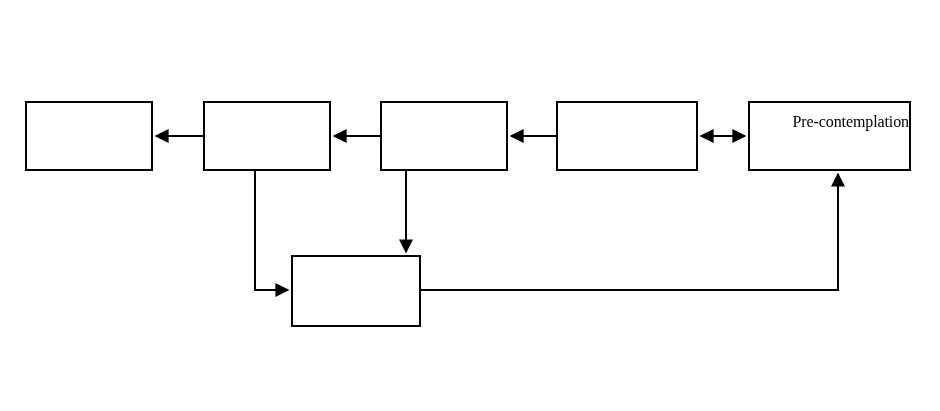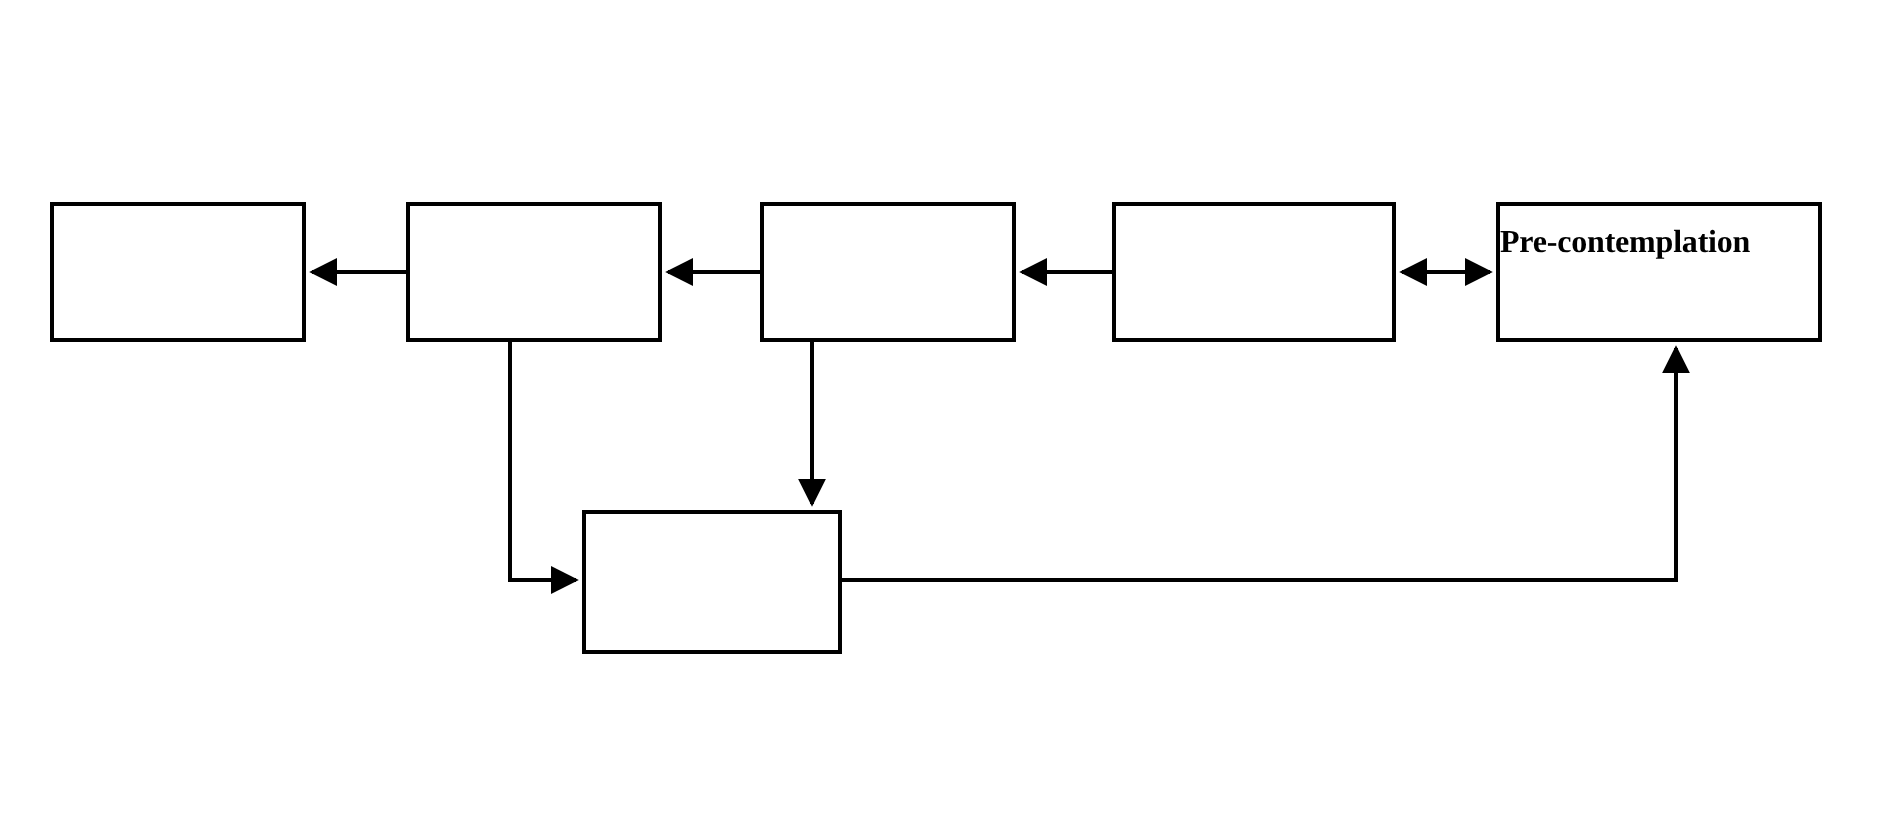--- a/index.html
+++ b/index.html
@@ -30,23 +30,23 @@
   }
   .node-box {
     position: absolute;
     box-sizing: border-box;
     background: #ffffff;
     border: 2px solid #000000;
   }
   .node-label {
     display: block;
     width: 100%;
-    text-align: left;
+    text-align: right;
     font-family: "Liberation Serif", "DejaVu Serif", serif;
-    font-weight: bold;
+    font-weight: normal;
     font-size: 16px;
     line-height: 18px;
     color: #000000;
     white-space: nowrap;
     letter-spacing: -0.1px;
   }
   .node-label:empty { display: none; }
 </style>
 </head>
 <body>

